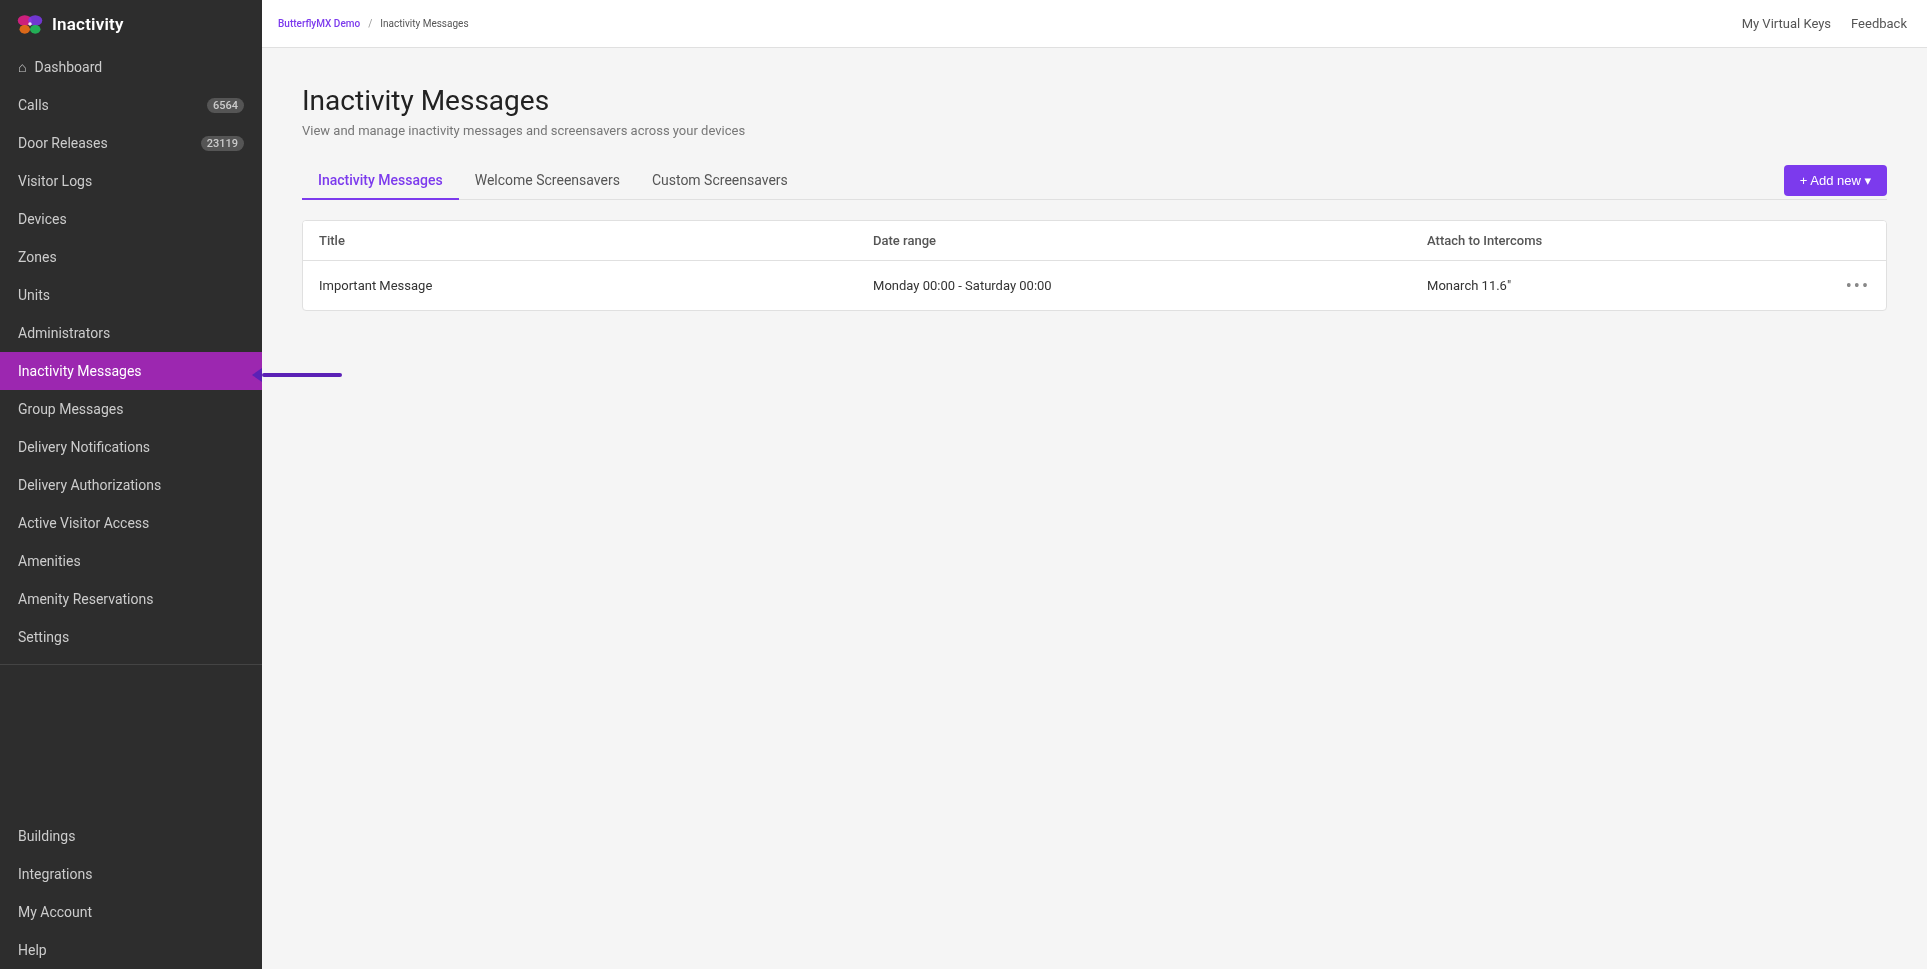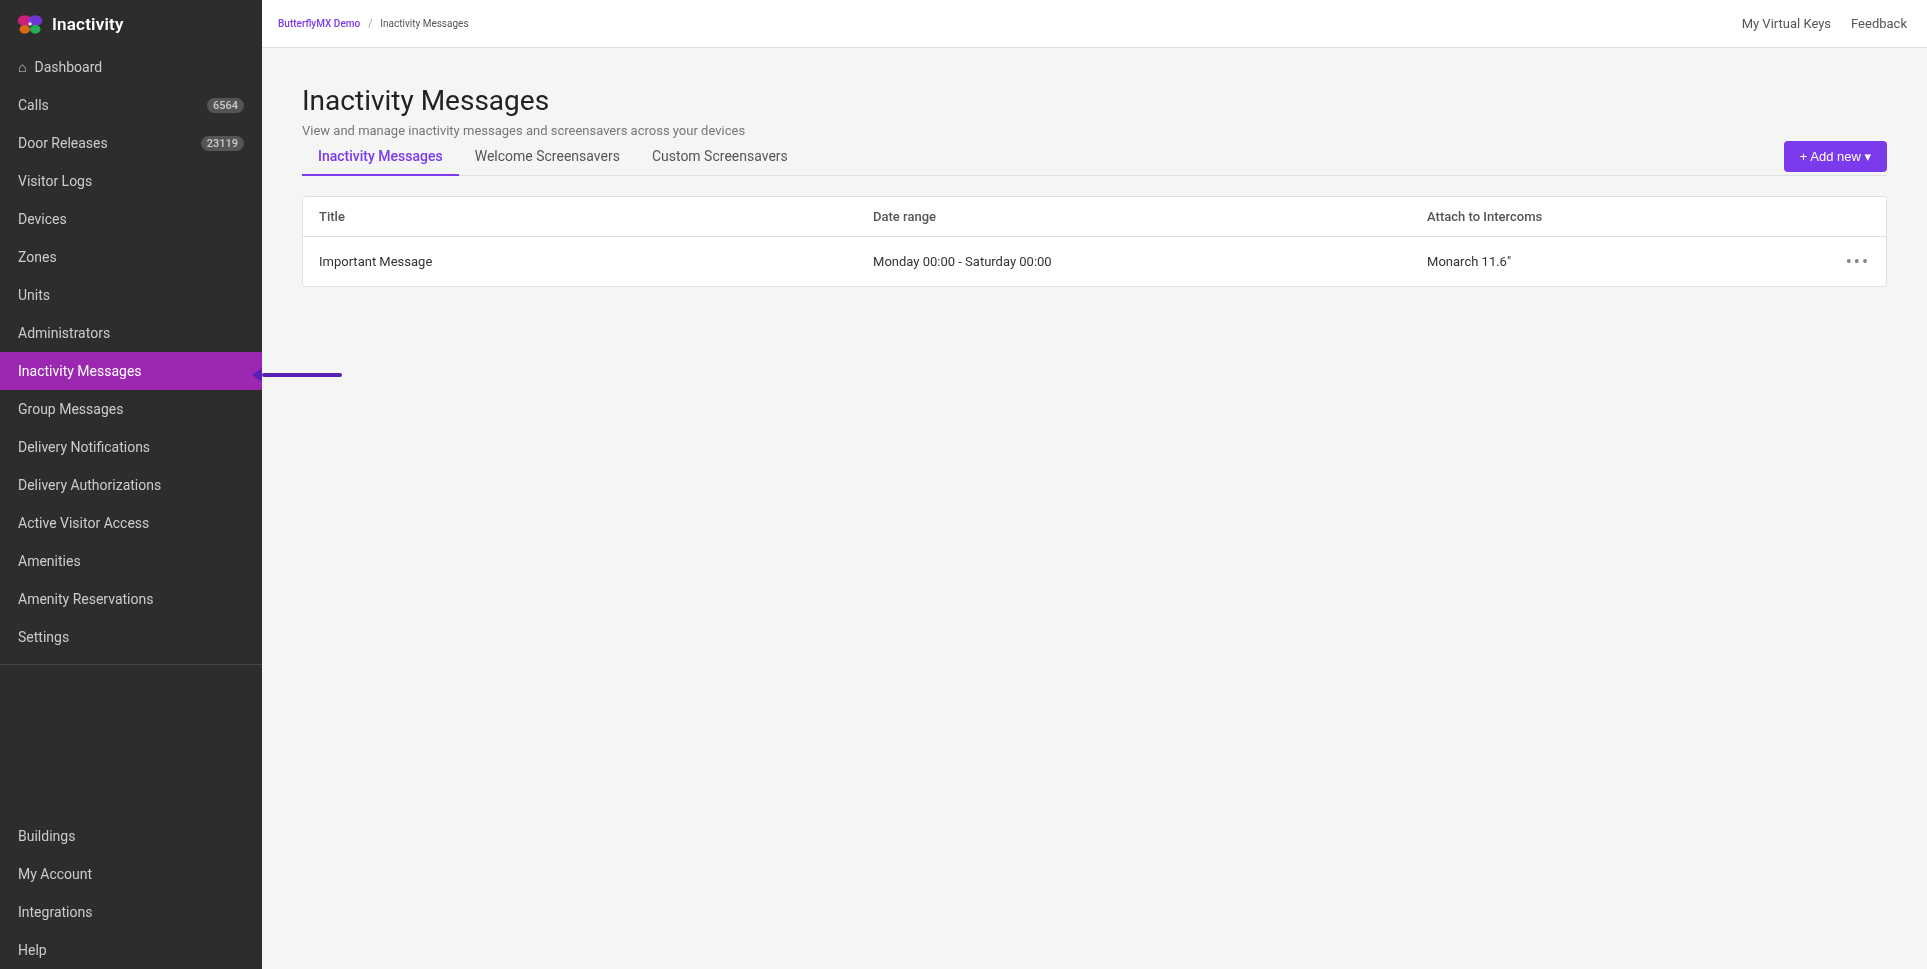--- a/index.html
+++ b/index.html
@@ -166,20 +166,21 @@
 
     .page-title {
       font-size: 28px;
       font-weight: 400;
       color: #222;
       margin-bottom: 6px;
     }
     .page-subtitle {
       font-size: 13px;
       color: #777;
+      margin-bottom: 24px;
     }
 
     
     .tabs-container {
       display: flex;
       align-items: center;
       justify-content: space-between;
       border-bottom: 1px solid #e0e0e0;
       margin-bottom: 20px;
     }
@@ -348,24 +349,24 @@
       <span>Settings</span>
     </a>
 
     <hr class="sidebar-divider">
 
     <div class="sidebar-bottom">
       <a class="sidebar-item">
         <span>Buildings</span>
       </a>
       <a class="sidebar-item">
-        <span>My Account</span>
+        <span>Integrations</span>
       </a>
       <a class="sidebar-item">
-        <span>Integrations</span>
+        <span>My Account</span>
       </a>
       <a class="sidebar-item">
         <span>Help</span>
       </a>
     </div>
   </nav>
 
   <div class="arrow-indicator">
     <div class="arrow-head"></div>
     <div class="arrow-line"></div>

